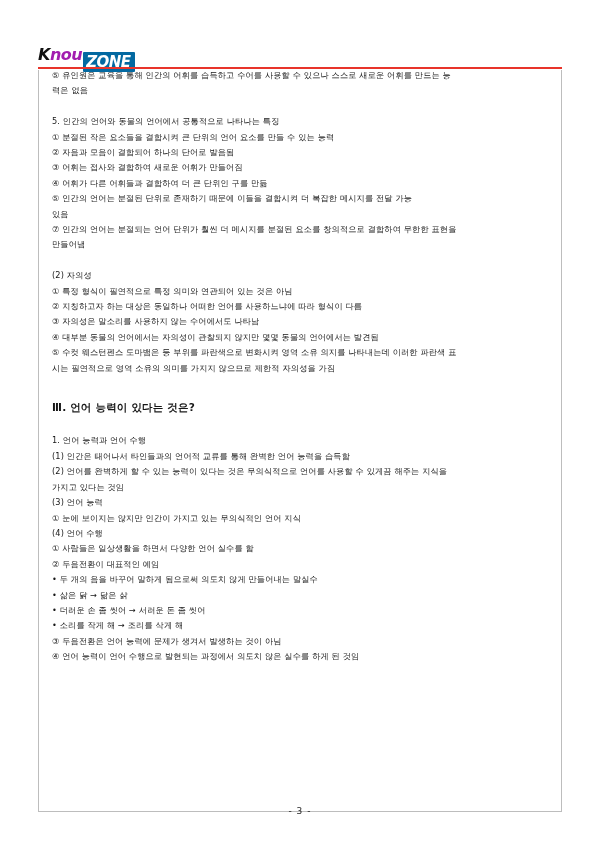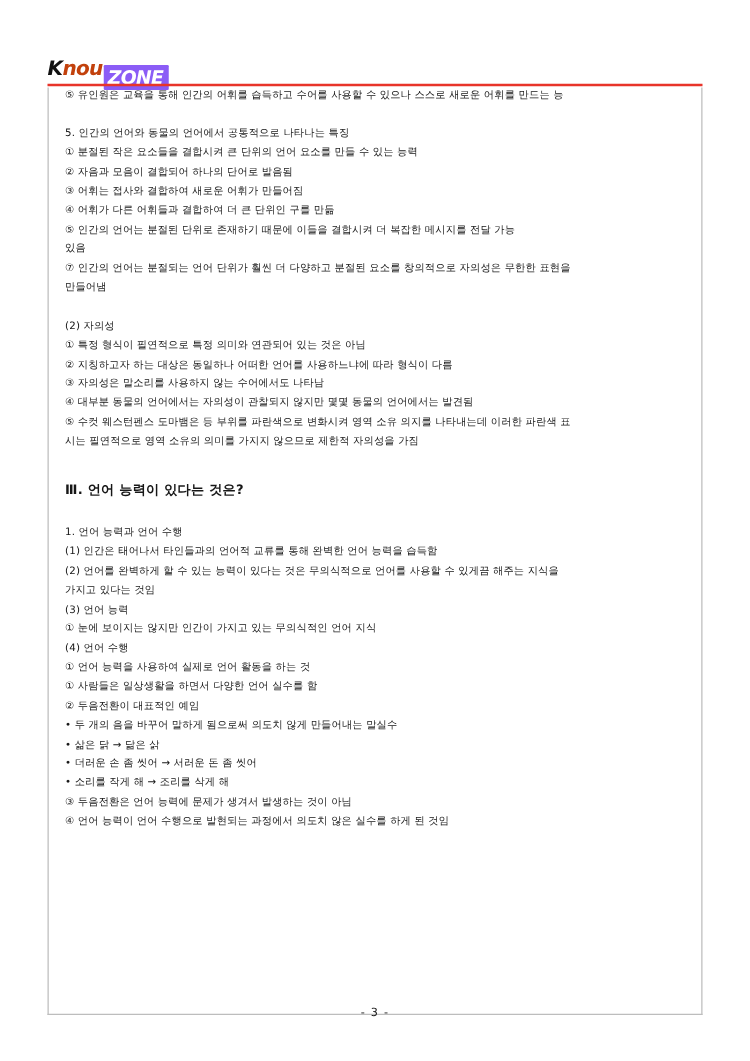--- a/index.html
+++ b/index.html
@@ -32,23 +32,23 @@
     display: flex;
     align-items: center;
     font-family: "DejaVu Sans", "Liberation Sans", sans-serif;
     font-weight: bold;
     font-style: italic;
     font-size: 16px;
     letter-spacing: -0.5px;
     white-space: nowrap;
   }
   .logo .k { color: #111111; }
-  .logo .nou { color: #c2410c; font-style: italic; }
+  .logo .nou { color: #a21caf; font-style: italic; }
   .logo .zone-box {
-    background: #8b5cf6;
+    background: #0369a1;
     color: #ffffff;
     padding: 1px 4px 1px 3px;
     margin-left: 1px;
     border-radius: 1px;
     font-size: 15px;
     margin-top: 16px;
   }
   .logo-underline {
     position: absolute;
     left: 38px;
@@ -108,48 +108,48 @@
     <span class="k">K</span>
       <span class="nou">nou</span>
       <span class="zone-box">ZONE</span>
   </div>
   <div class="logo-underline"></div>
 
   <div class="frame"></div>
 
   <div class="content" id="content">
       <div class="line">⑤ 유인원은 교육을 통해 인간의 어휘를 습득하고 수어를 사용할 수 있으나 스스로 새로운 어휘를 만드는 능</div>
+      <div class="line">력은 없음</div>
       <div class="blank"></div>
       <div class="line">5. 인간의 언어와 동물의 언어에서 공통적으로 나타나는 특징</div>
       <div class="line">① 분절된 작은 요소들을 결합시켜 큰 단위의 언어 요소를 만들 수 있는 능력</div>
       <div class="line">② 자음과 모음이 결합되어 하나의 단어로 발음됨</div>
       <div class="line">③ 어휘는 접사와 결합하여 새로운 어휘가 만들어짐</div>
       <div class="line">④ 어휘가 다른 어휘들과 결합하여 더 큰 단위인 구를 만듦</div>
       <div class="line">⑤ 인간의 언어는 분절된 단위로 존재하기 때문에 이들을 결합시켜 더 복잡한 메시지를 전달 가능</div>
       <div class="line">있음</div>
-      <div class="line">⑦ 인간의 언어는 분절되는 언어 단위가 훨씬 더 다양하고 분절된 요소를 창의적으로 자의성은 무한한 표현을</div>
+      <div class="line">⑦ 인간의 언어는 분절되는 언어 단위가 훨씬 더 메시지를 분절된 요소를 창의적으로 결합하여 무한한 표현을</div>
       <div class="line">만들어냄</div>
       <div class="blank"></div>
       <div class="line">(2) 자의성</div>
       <div class="line">① 특정 형식이 필연적으로 특정 의미와 연관되어 있는 것은 아님</div>
       <div class="line">② 지칭하고자 하는 대상은 동일하나 어떠한 언어를 사용하느냐에 따라 형식이 다름</div>
       <div class="line">③ 자의성은 말소리를 사용하지 않는 수어에서도 나타남</div>
       <div class="line">④ 대부분 동물의 언어에서는 자의성이 관찰되지 않지만 몇몇 동물의 언어에서는 발견됨</div>
       <div class="line">⑤ 수컷 웨스턴펜스 도마뱀은 등 부위를 파란색으로 변화시켜 영역 소유 의지를 나타내는데 이러한 파란색 표</div>
       <div class="line">시는 필연적으로 영역 소유의 의미를 가지지 않으므로 제한적 자의성을 가짐</div>
       <div class="blank"></div>
       <div class="heading">Ⅲ. 언어 능력이 있다는 것은?</div>
       <div class="line">1. 언어 능력과 언어 수행</div>
       <div class="line">(1) 인간은 태어나서 타인들과의 언어적 교류를 통해 완벽한 언어 능력을 습득함</div>
       <div class="line">(2) 언어를 완벽하게 할 수 있는 능력이 있다는 것은 무의식적으로 언어를 사용할 수 있게끔 해주는 지식을</div>
       <div class="line">가지고 있다는 것임</div>
       <div class="line">(3) 언어 능력</div>
       <div class="line">① 눈에 보이지는 않지만 인간이 가지고 있는 무의식적인 언어 지식</div>
       <div class="line">(4) 언어 수행</div>
-      <div class="line">① 언어 능력을 사용하여 실제로 언어 활동을 하는 것</div>
       <div class="line">① 사람들은 일상생활을 하면서 다양한 언어 실수를 함</div>
       <div class="line">② 두음전환이 대표적인 예임</div>
       <div class="line">• 두 개의 음을 바꾸어 말하게 됨으로써 의도치 않게 만들어내는 말실수</div>
       <div class="line">• 삶은 닭 → 닮은 삵</div>
       <div class="line">• 더러운 손 좀 씻어 → 서러운 돈 좀 씻어</div>
       <div class="line">• 소리를 작게 해 → 조리를 삭게 해</div>
       <div class="line">③ 두음전환은 언어 능력에 문제가 생겨서 발생하는 것이 아님</div>
       <div class="line">④ 언어 능력이 언어 수행으로 발현되는 과정에서 의도치 않은 실수를 하게 된 것임</div>
     </div>
 

